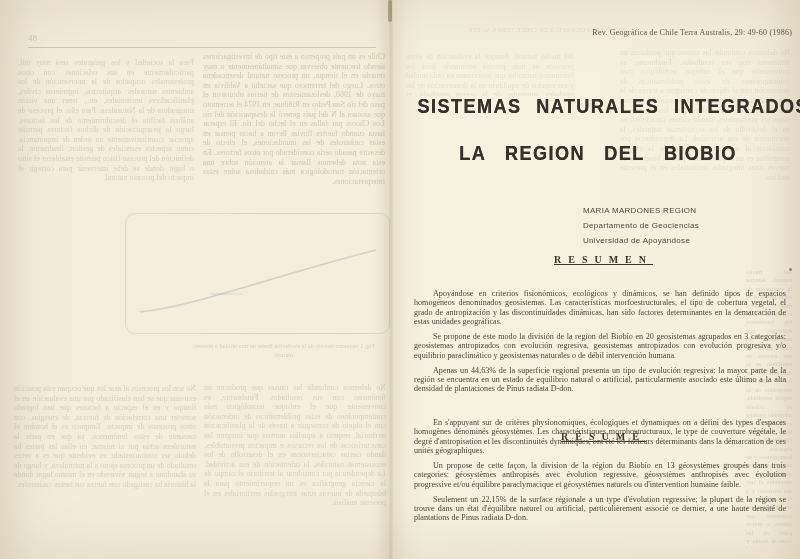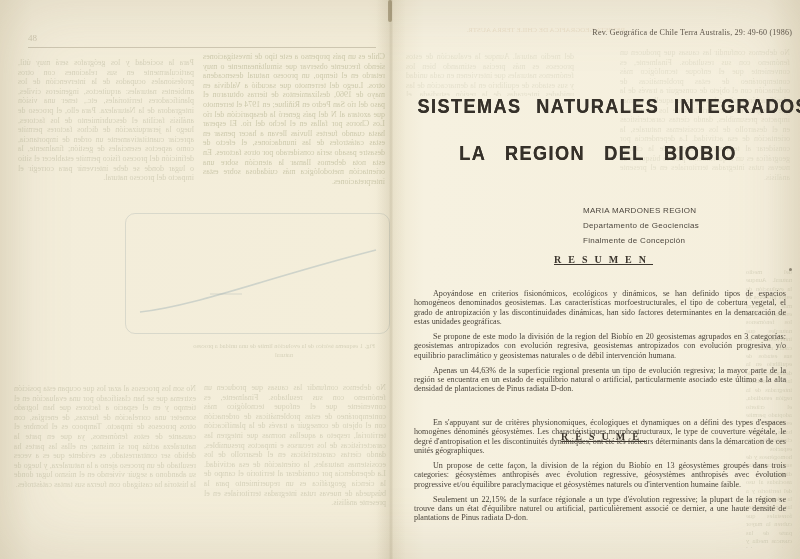--- a/index.html
+++ b/index.html
@@ -97,21 +97,21 @@
     <div class="ghost gStrip" style="left:356px;top:268px;width:46px;height:280px;">del medio natural. Aunque la evaluación de estos procesos es más precisa estimando bien los fenómenos naturales que intervienen en cada unidad y sus estados de equilibrio en la demarcación de las unidades integradas de la región estudiada, el criterio adoptado permite establecer las bases de esta clasificación de espacios homogéneos y de sus categorías dinámicas asociadas al uso del territorio y a la densidad de las plantaciones forestales que cubren la mayor parte de las cuencas media y costera del Biobío, definidos de la potencialidad ecológica.</div>
 
     <div class="title-wrap">
       <div class="title-line">SISTEMAS NATURALES INTEGRADOS DE</div>
       <div class="title-line title-line2">LA REGION DEL BIOBIO</div>
     </div>
 
     <div class="author">
       <div>MARIA MARDONES REGION</div>
       <div>Departamento de Geociencias</div>
-      <div>Finalmente de Concepción</div>
+      <div>Universidad de Apoyándose</div>
     </div>
 
     <div class="sec-heading h-resumen">RESUMEN</div>
 
     <div class="body-col col-es">
       <p>Apoyándose en criterios fisionómicos, ecológicos y dinámicos, se han definido tipos de espacios homogéneos denominados geosistemas. Las características morfoestructurales, el tipo de cobertura vegetal, el grado de antropización y las discontinuidades dinámicas, han sido factores determinantes en la demarcación de estas unidades geográficas.</p>
       <p>Se propone de este modo la división de la region del Biobío en 20 geosistemas agrupados en 3 categorías: geosistemas antropizados con evolución regresiva, geosistemas antropizados con evolución progresiva y/o equilibrio paraclimático y geosistemas naturales o de débil intervención humana.</p>
       <p>Apenas un 44,63% de la superficie regional presenta un tipo de evolución regresiva; la mayor parte de la región se encuentra en un estado de equilibrio natural o artificial, particularmente asociado este último a la alta densidad de plantaciones de Pinus radiata D-don.</p>
     </div>
 

